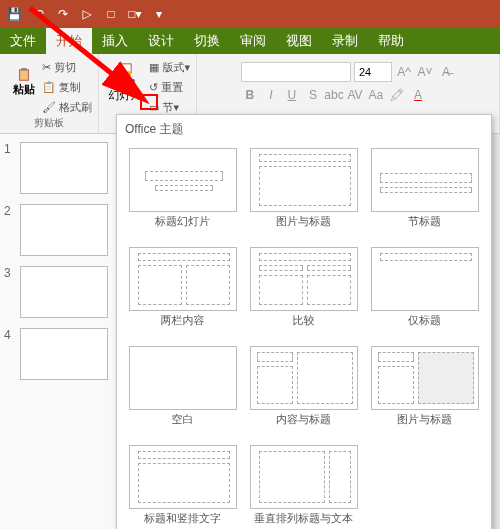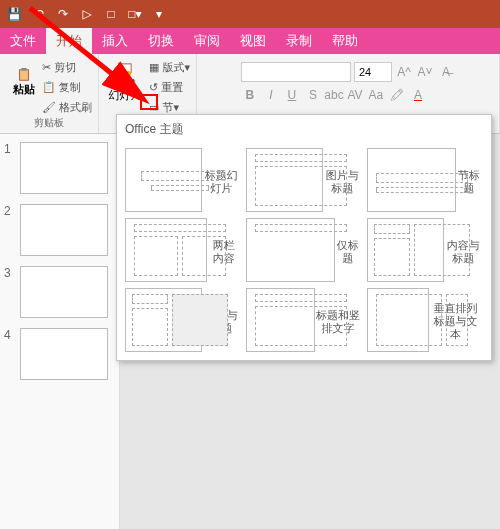--- a/index.html
+++ b/index.html
@@ -1,19 +1,19 @@
 <!DOCTYPE html>
 <html><head>
 <meta charset="utf-8">
 <style>
 *{margin:0;padding:0;box-sizing:border-box;font-family:"Microsoft YaHei",sans-serif;}
 body{width:500px;height:529px;background:#e6e6e6;overflow:hidden;position:relative;}
 .titlebar{height:28px;background:#b7472a;display:flex;align-items:center;padding:0 4px;gap:2px;}
 .qat-btn{width:22px;height:22px;display:flex;align-items:center;justify-content:center;color:#fff;font-size:12px;}
-.menubar{height:26px;background:#ec4899;display:flex;align-items:center;}
+.menubar{height:26px;background:#4d7c0f;display:flex;align-items:center;}
 .menuitem{padding:0 10px;height:26px;display:flex;align-items:center;color:#fff;font-size:13px;}
 .menuitem.active{background:#f3f3f3;color:#b7472a;}
 .ribbon{height:80px;background:#f3f3f3;border-bottom:1px solid #ccc;display:flex;}
 .ribbon-group{padding:4px 6px;display:flex;flex-direction:column;align-items:center;border-right:1px solid #ddd;min-width:60px;}
 .ribbon-group-label{font-size:10px;color:#666;margin-top:auto;}
 .paste-btn{width:36px;height:48px;display:flex;flex-direction:column;align-items:center;justify-content:center;font-size:11px;font-weight:bold;}
 .clipboard-actions{display:flex;flex-direction:column;gap:2px;font-size:11px;color:#555;}
 .clip-row{display:flex;align-items:center;gap:3px;height:18px;}
 .newslide-btn{width:40px;height:48px;display:flex;flex-direction:column;align-items:center;justify-content:center;font-size:11px;position:relative;}
 .slide-actions{display:flex;flex-direction:column;gap:2px;font-size:11px;color:#555;margin-left:4px;}
@@ -24,21 +24,21 @@
 .font-btn{width:18px;height:18px;display:flex;align-items:center;justify-content:center;font-size:12px;color:#999;}
 .workspace{display:flex;height:calc(100% - 134px);}
 .thumbpanel{width:120px;background:#f9f9f9;border-right:1px solid #ddd;padding:8px 4px;overflow:hidden;}
 .thumb-item{display:flex;align-items:flex-start;gap:4px;margin-bottom:10px;}
 .thumb-num{font-size:12px;color:#666;width:12px;}
 .thumb{width:88px;height:52px;background:#fff;border:1px solid #bbb;}
 .canvas{flex:1;background:#e6e6e6;}
 .dropdown{position:absolute;left:116px;top:114px;width:376px;background:#fff;border:1px solid #c5c5c5;box-shadow:2px 2px 6px rgba(0,0,0,0.25);z-index:100;}
 .dropdown-header{font-size:12px;color:#555;padding:6px 8px;}
 .layout-grid{display:flex;flex-wrap:wrap;padding:4px 8px;gap:2px 6px;}
-.layout-item{width:115px;display:flex;align-items:center;margin-bottom:4px;}
+.layout-item{width:115px;display:flex;flex-direction:column;align-items:center;margin-bottom:4px;}
 .layout-preview{width:108px;height:64px;background:#fff;border:1px solid #bbb;padding:4px;position:relative;}
 .layout-preview .ph{position:absolute;border:1px dashed #aaa;}
 .layout-label{font-size:11px;color:#555;margin-top:3px;text-align:center;line-height:13px;min-height:26px;}
 .arrow-annot{position:absolute;left:0;top:0;z-index:200;pointer-events:none;}
 .red-highlight{position:absolute;left:140px;top:94px;width:18px;height:16px;border:2px solid #ff0000;z-index:150;pointer-events:none;}
 .icon-svg{width:14px;height:14px;}
 </style>
 </head>
 <body>
 
@@ -49,20 +49,21 @@
   <div class="qat-btn">▷</div>
   <div class="qat-btn">□</div>
   <div class="qat-btn">□▾</div>
   <div class="qat-btn">▾</div>
 </div>
 
 <div class="menubar">
   <div class="menuitem">文件</div>
   <div class="menuitem active">开始</div>
   <div class="menuitem">插入</div>
+  <div class="menuitem">设计</div>
   <div class="menuitem">切换</div>
   <div class="menuitem">审阅</div>
   <div class="menuitem">视图</div>
   <div class="menuitem">录制</div>
   <div class="menuitem">帮助</div>
 </div>
 
 <div class="ribbon">
   <div class="ribbon-group">
     <div style="display:flex;">
@@ -212,22 +213,36 @@
         <div class="layout-preview">
           <div class="ph" style="left:8px;top:5px;width:92px;height:8px;"></div>
           <div class="ph" style="left:8px;top:17px;width:44px;height:40px;"></div>
           <div class="ph" style="left:56px;top:17px;width:44px;height:40px;"></div>
         </div>
         <div class="layout-label">两栏内容</div>
       </div>
     <div class="layout-item">
         <div class="layout-preview">
           <div class="ph" style="left:8px;top:5px;width:92px;height:8px;"></div>
+          <div class="ph" style="left:8px;top:17px;width:44px;height:6px;"></div>
+          <div class="ph" style="left:56px;top:17px;width:44px;height:6px;"></div>
+          <div class="ph" style="left:8px;top:27px;width:44px;height:30px;"></div>
+          <div class="ph" style="left:56px;top:27px;width:44px;height:30px;"></div>
+        </div>
+        <div class="layout-label">比较</div>
+      </div>
+    <div class="layout-item">
+        <div class="layout-preview">
+          <div class="ph" style="left:8px;top:5px;width:92px;height:8px;"></div>
         </div>
         <div class="layout-label">仅标题</div>
+      </div>
+    <div class="layout-item">
+        <div class="layout-preview"></div>
+        <div class="layout-label">空白</div>
       </div>
     <div class="layout-item">
         <div class="layout-preview">
           <div class="ph" style="left:6px;top:5px;width:36px;height:10px;"></div>
           <div class="ph" style="left:6px;top:19px;width:36px;height:38px;"></div>
           <div class="ph" style="left:46px;top:5px;width:56px;height:52px;"></div>
         </div>
         <div class="layout-label">内容与标题</div>
       </div>
     <div class="layout-item">

